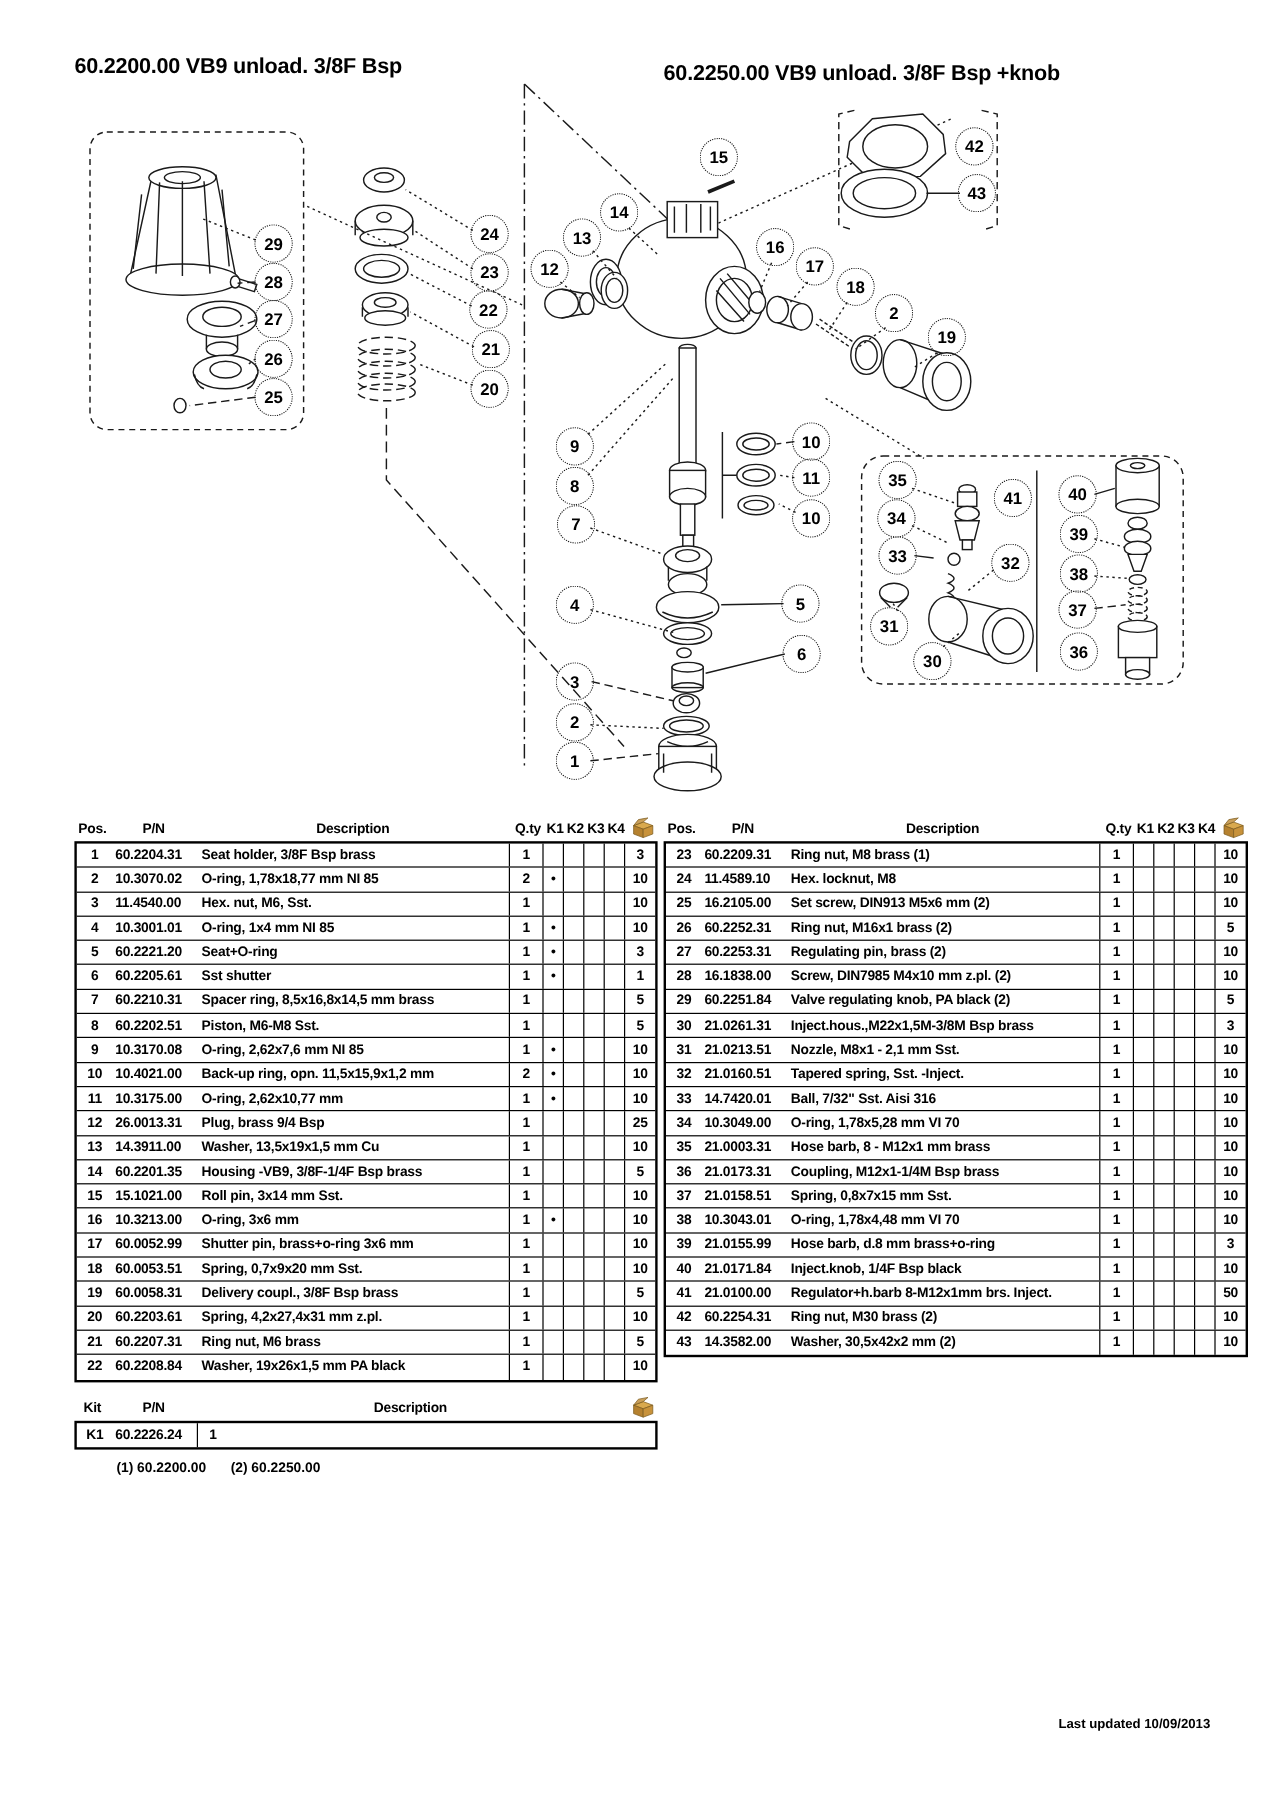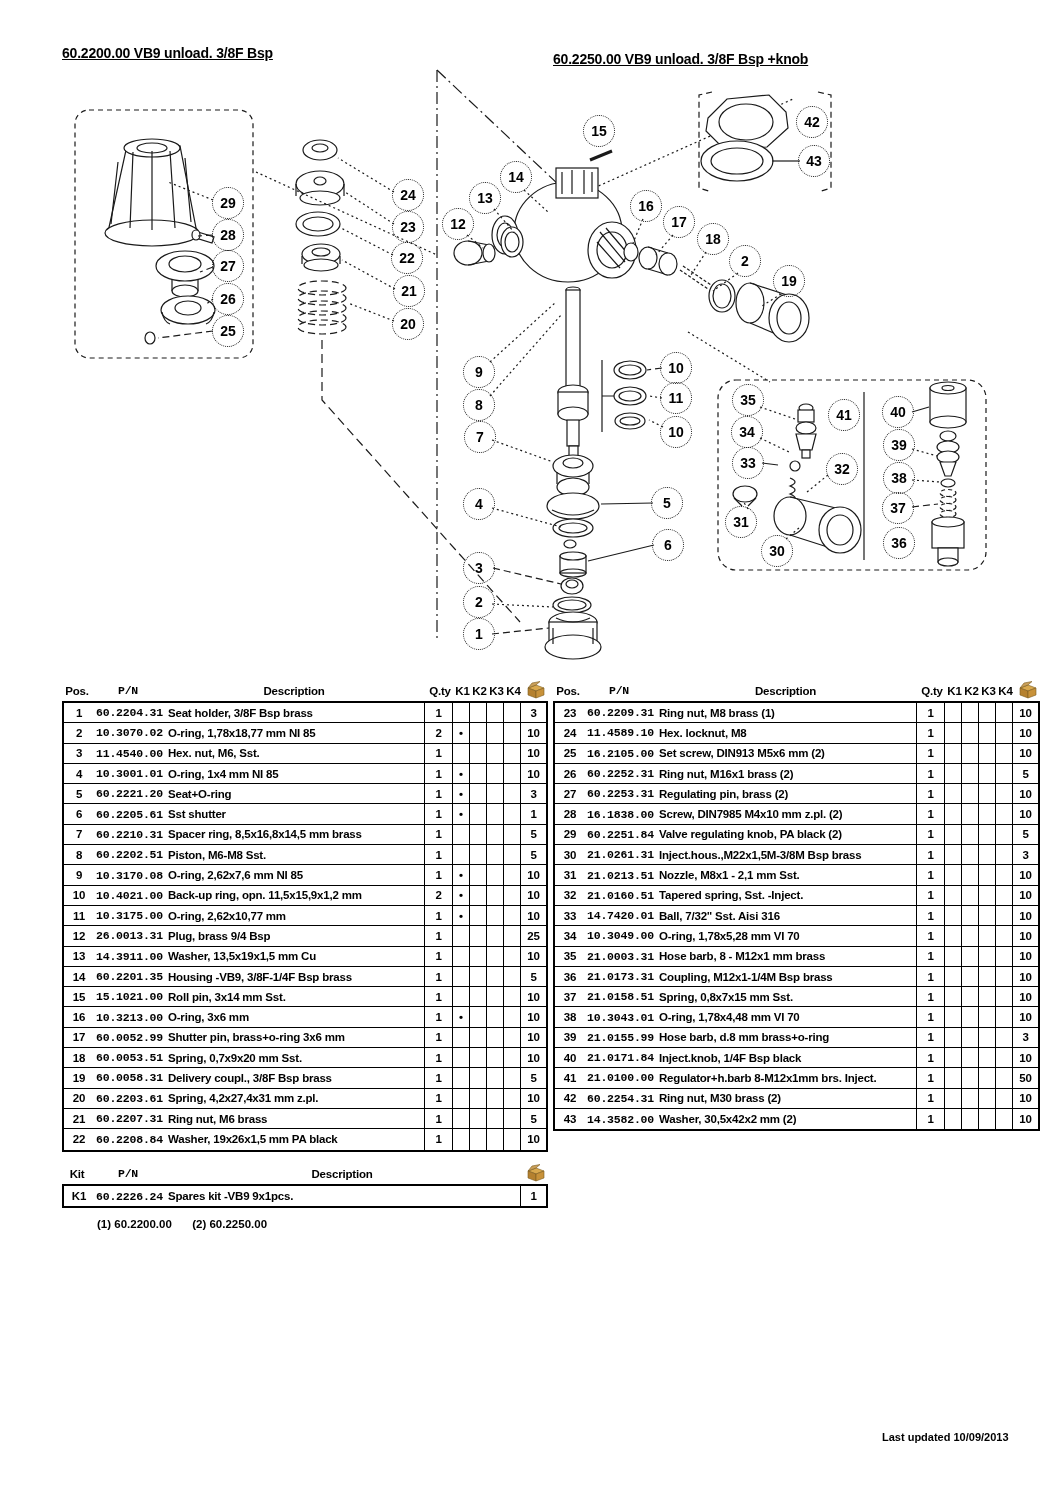--- a/index.html
+++ b/index.html
@@ -1,34 +1,34 @@
 <!DOCTYPE html>
 <html><head>
 <meta charset="utf-8">
 <style>
   html,body{margin:0;padding:0;background:#fff;}
   .page{position:relative;width:1058px;height:1497px;background:#fff;overflow:hidden;
         font-family:"Liberation Sans","DejaVu Sans",sans-serif;color:#000;}
-  .title{position:absolute;font-size:14px;font-weight:700;letter-spacing:-0.2px;white-space:nowrap;text-decoration:underline;}
+  .title{position:absolute;font-size:18px;font-weight:700;letter-spacing:-0.2px;white-space:nowrap;}
   #diagram{position:absolute;left:0;top:0;width:1058px;height:665px;}
   #artwork,#leader-layer{position:absolute;left:0;top:0;}
   .callout{position:absolute;width:30px;height:30px;border:1.6px dotted #1a1a1a;border-radius:50%;
            display:flex;align-items:center;justify-content:center;
            font-size:14px;font-weight:700;background:transparent;transform:translate(-50%,-50%);}
   
   .ptable{position:absolute;font-size:11.5px;font-weight:700;letter-spacing:-0.2px;}
   .thead{display:flex;height:21px;align-items:flex-start;position:relative;}
   .thead .cell{display:flex;align-items:center;justify-content:center;}
   .tbody{border:2px solid #000;}
   .trow{display:flex;height:20.3px;border-bottom:1.6px solid #000;box-sizing:border-box;}
   .trow:last-child{border-bottom:none;}
   .cell{display:flex;align-items:center;overflow:hidden;white-space:nowrap;box-sizing:border-box;height:100%;}
   .c-pos{width:30px;justify-content:center;}
   .c-kit{width:30px;justify-content:center;}
-  .c-pn{width:70px;padding-left:2px;font-family:Liberation Mono, monospace;}
+  .c-pn{width:70px;padding-left:2px;}
   .c-desc{flex:1;padding-left:4px;}
   .thead .c-desc{justify-content:center;padding-left:0;}
   .c-qty{width:28px;justify-content:center;}
   .tbody .c-qty{border-left:1.6px solid #000;}
   .c-k1,.c-k2,.c-k3,.c-k4{width:17px;justify-content:center;}
   .tbody .c-k1,.tbody .c-k2,.tbody .c-k3,.tbody .c-k4{border-left:1.4px solid #000;}
   .c-pack{width:26px;justify-content:center;}
   .tbody .c-pack{border-left:1.6px solid #000;}
   .pack-icon{position:absolute;right:2px;top:1px;width:20px;height:18px;}
   .footnote{position:absolute;font-size:11.5px;font-weight:700;}
@@ -835,21 +835,20 @@
         <path d="M2 7 L10 4 L18 7 L10 10 Z" fill="#d9a94e" stroke="#7a5a1e" stroke-width="0.6"></path>
         <path d="M2 7 L10 10 L10 17 L2 14 Z" fill="#b5812f" stroke="#7a5a1e" stroke-width="0.6"></path>
         <path d="M18 7 L10 10 L10 17 L18 14 Z" fill="#c8923a" stroke="#7a5a1e" stroke-width="0.6"></path>
         <path d="M2 7 L6 2 L14 0.5 L10 4 Z" fill="#caa05a" stroke="#7a5a1e" stroke-width="0.6"></path>
       </svg>
     </div>
     <div class="tbody">
         <div class="trow">
           <div class="cell c-kit">K1</div>
           <div class="cell c-pn">60.2226.24</div>
-          <div class="cell c-desc">Spares kit -VB9 9x1pcs.</div>
           <div class="cell c-pack">1</div>
         </div>
       </div>
   </div>
 
   <div class="footnote" style="left:70px;top:1218px;padding-left:27px;">
     <span>(1) 60.2200.00</span>
     <span style="display:inline-block;width:14px;"></span>
     <span>(2) 60.2250.00</span>
   </div>

